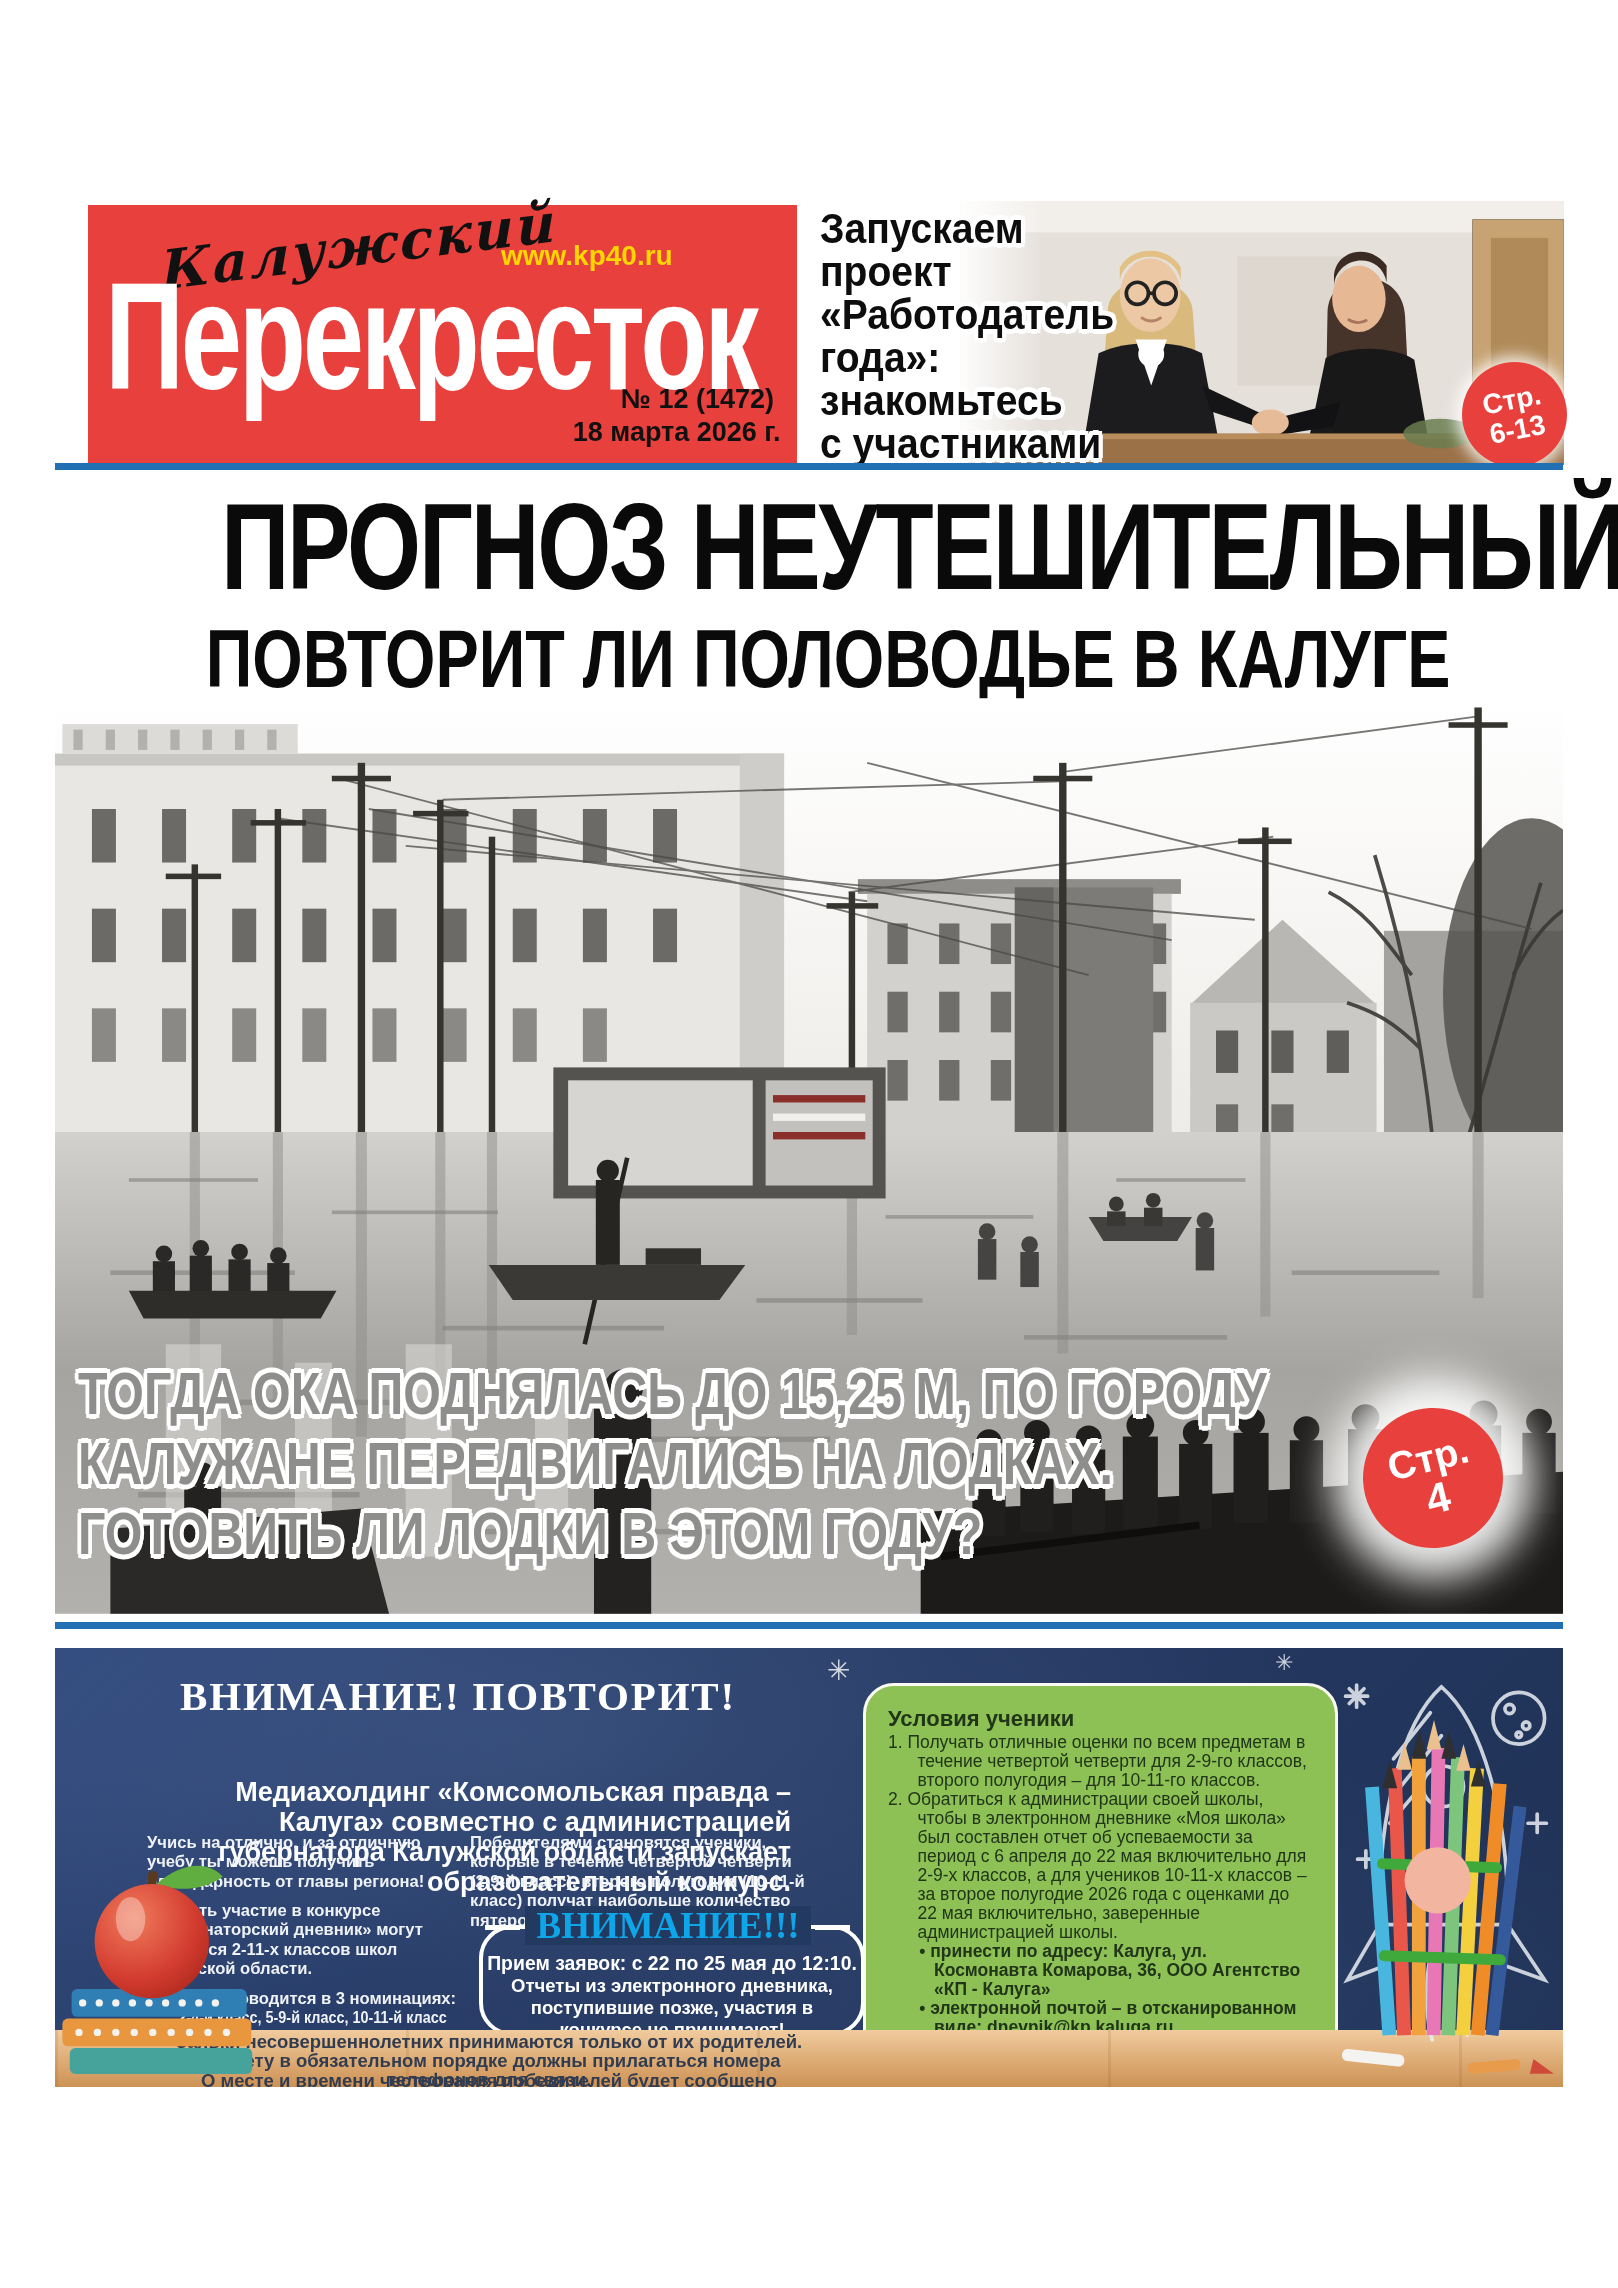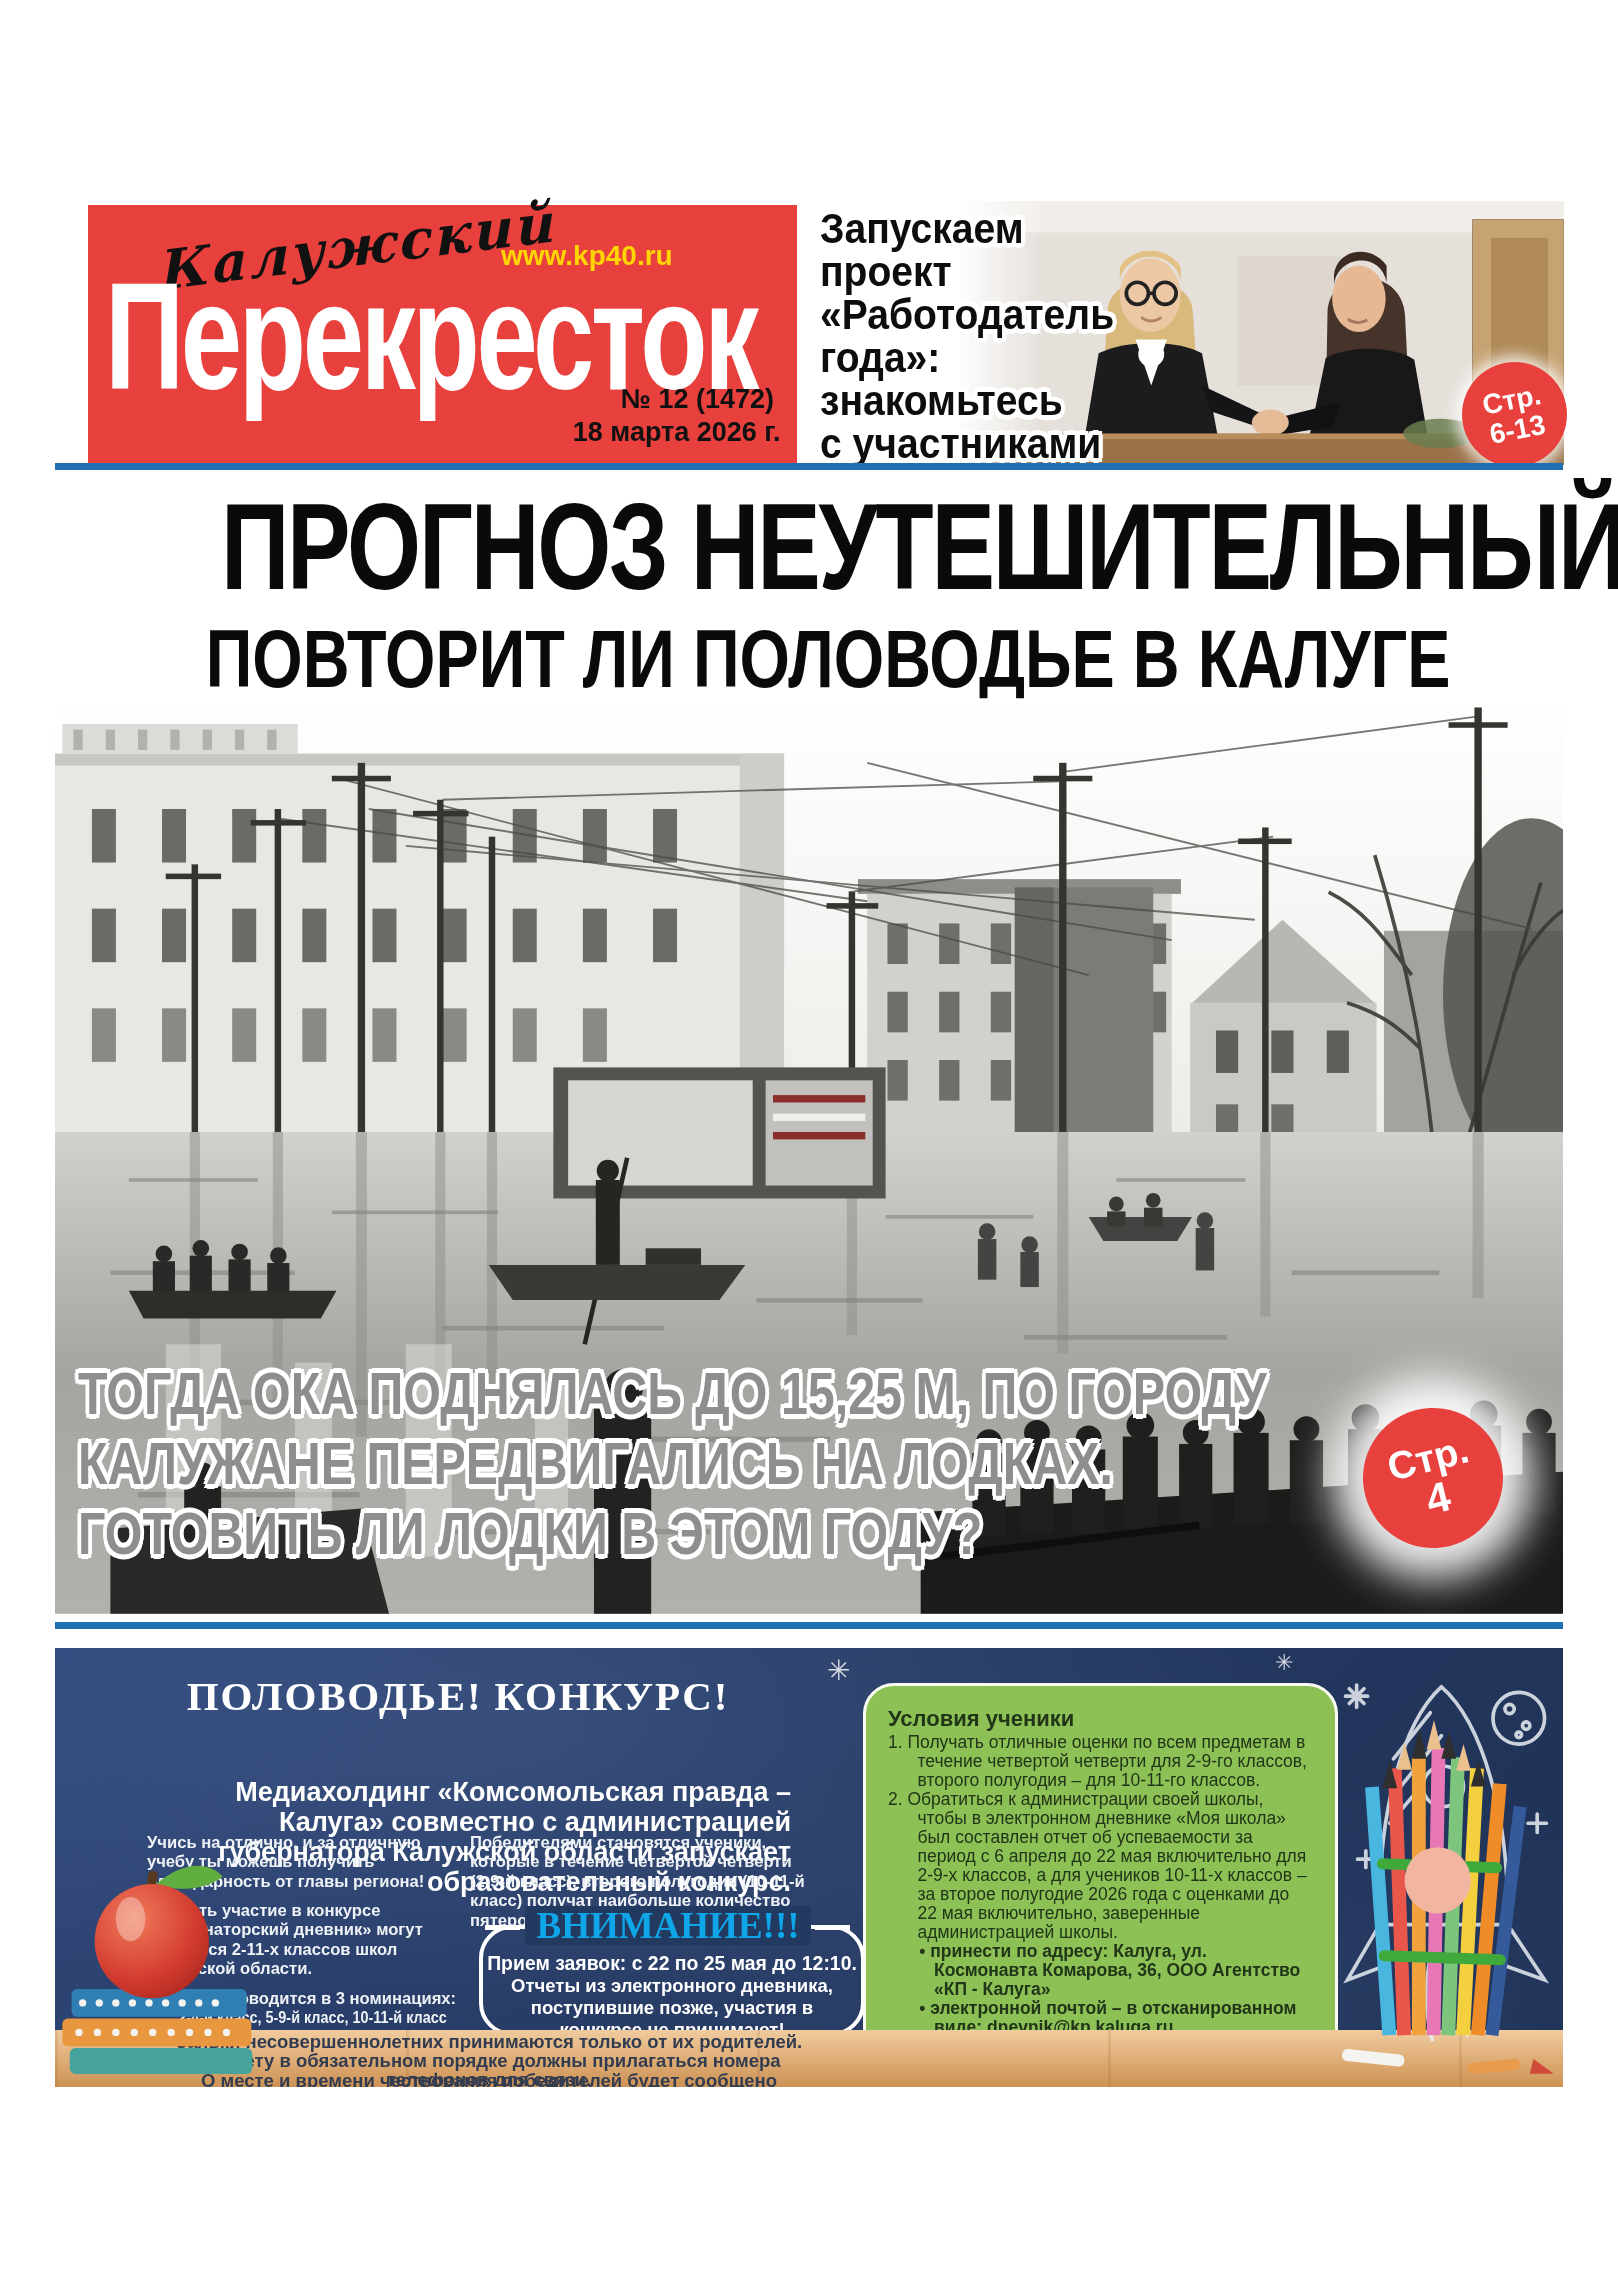--- a/index.html
+++ b/index.html
@@ -407,21 +407,21 @@
 
   <div class="abs badge badge-4">
     <span class="l1">Стр.</span>
     <span class="l2">4</span>
   </div>
 
   <div class="abs rule" style="top:1622px;"></div>
 
   <div class="abs ad">
 
-    <div class="abs kicker">ПОЛОВОДЬЕ! КОНКУРС!</div>
+    <div class="abs kicker">ВНИМАНИЕ! ПОВТОРИТ!</div>
     <div class="abs ad-intro">Медиахолдинг «Комсомольская правда – Калуга» совместно с администрацией губернатора Калужской области запускает образовательный конкурс.</div>
 
     <div class="abs adcol col1a">Учись на отлично, и за отличную учебу ты можешь получить благодарность от главы региона!</div>
     <div class="abs adcol col2a">Победителями становятся ученики, которые в течение четвертой четверти (2-9-й класс), второго полугодия (10-11-й класс) получат наибольше количество пятерок.</div>
     <div class="abs adcol col1b">Принять участие в конкурсе «Губернаторский дневник» могут учащиеся 2-11-х классов школ Калужской области.</div>
     <div class="abs adcol col1c">
       <div>Конкурс проводится в 3 номинациях:</div>
       <div class="classes">2-4-й класс, 5-9-й класс, 10-11-й класс</div>
     </div>
 

